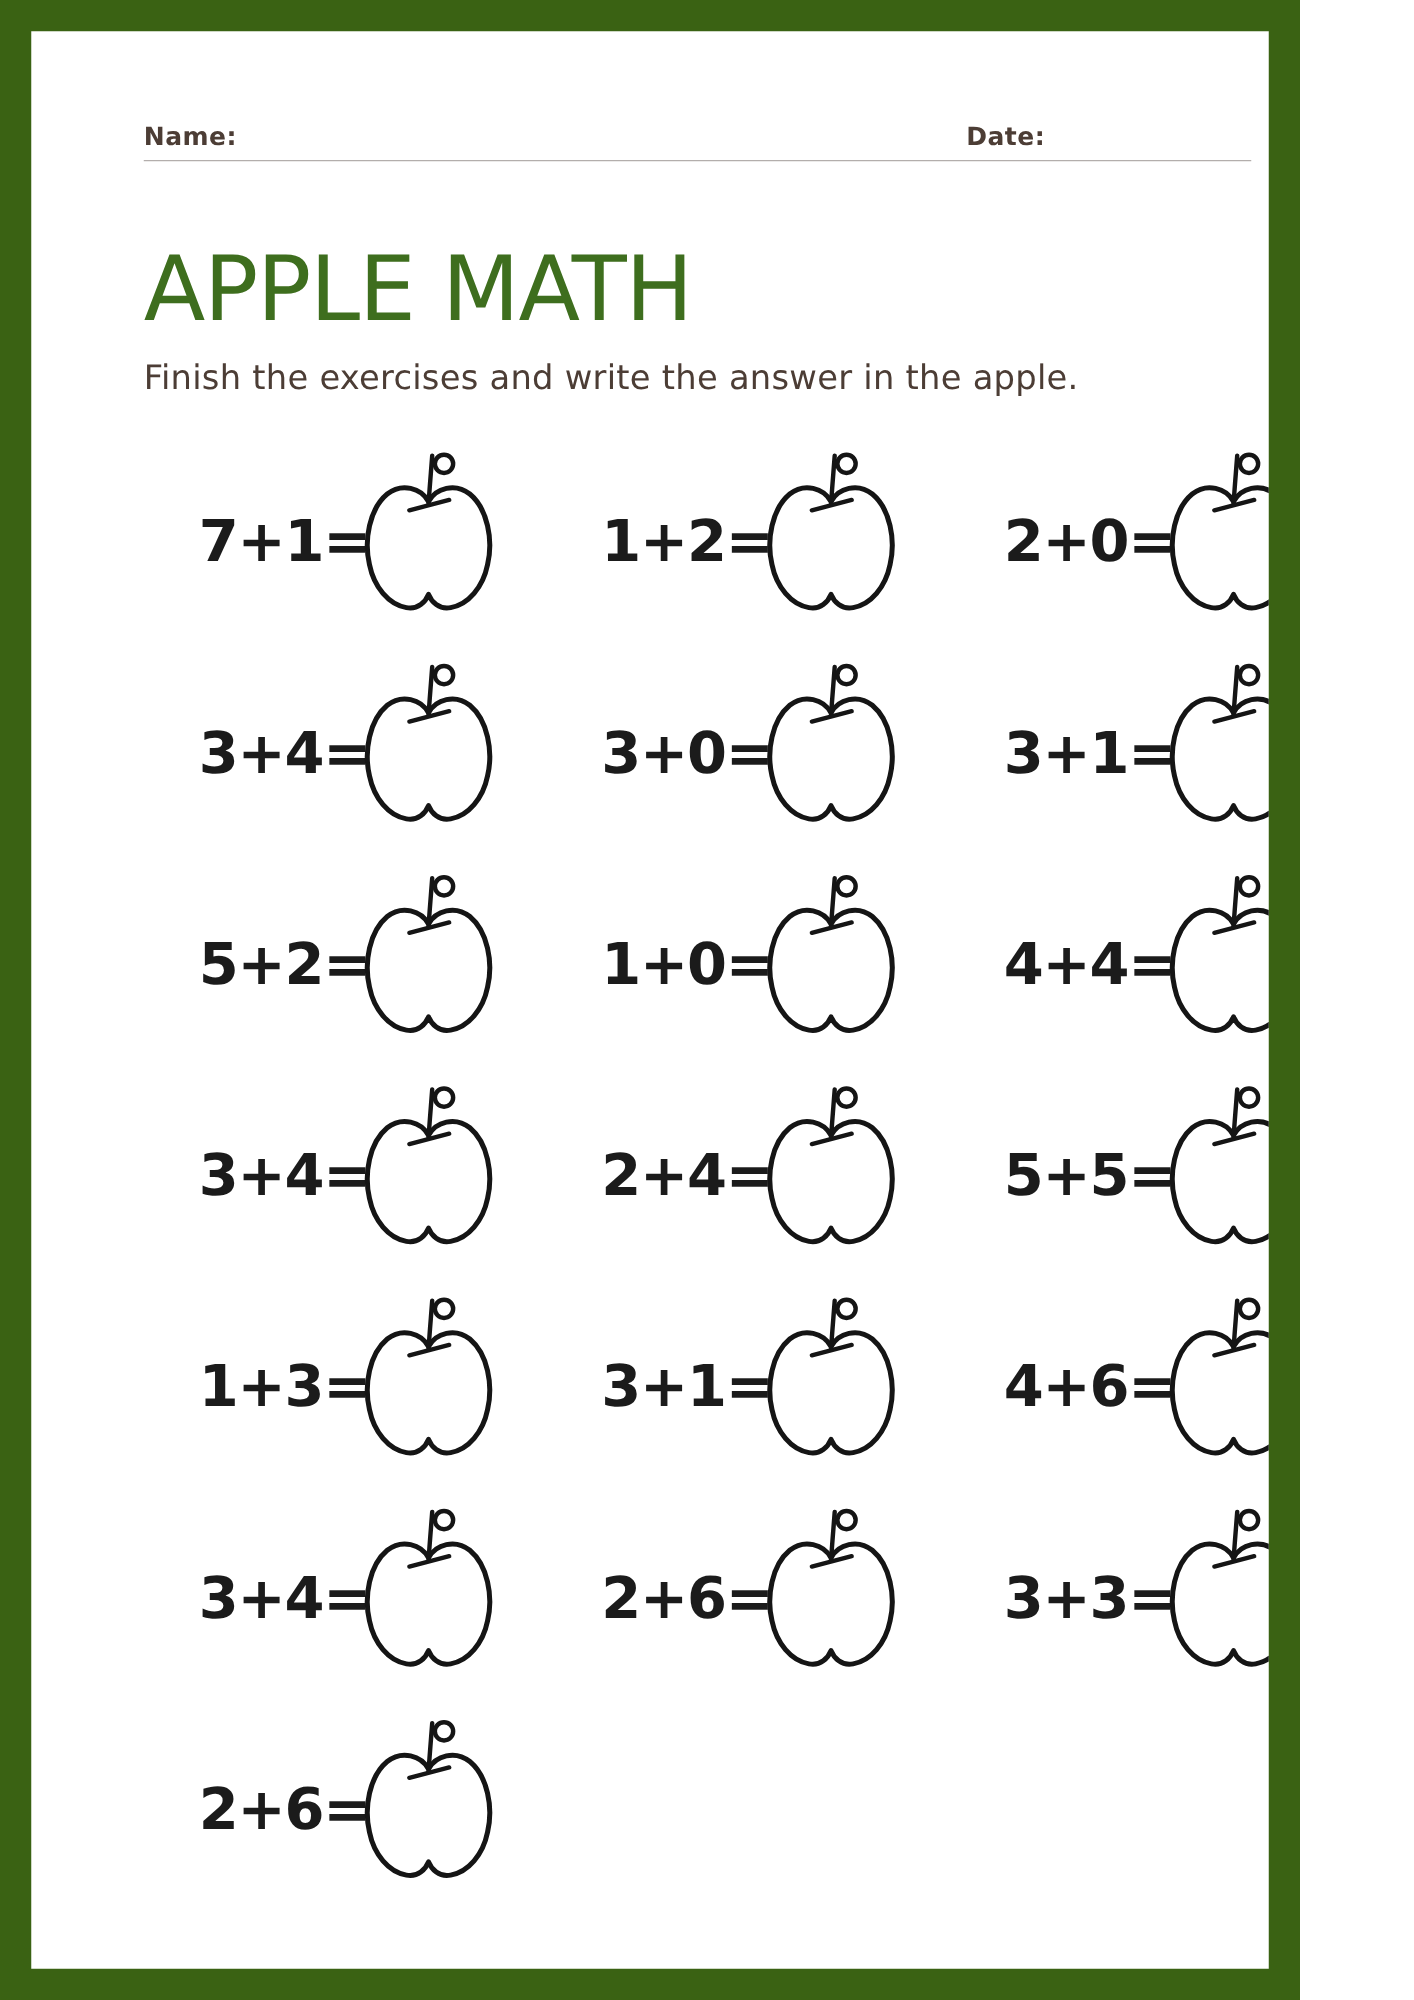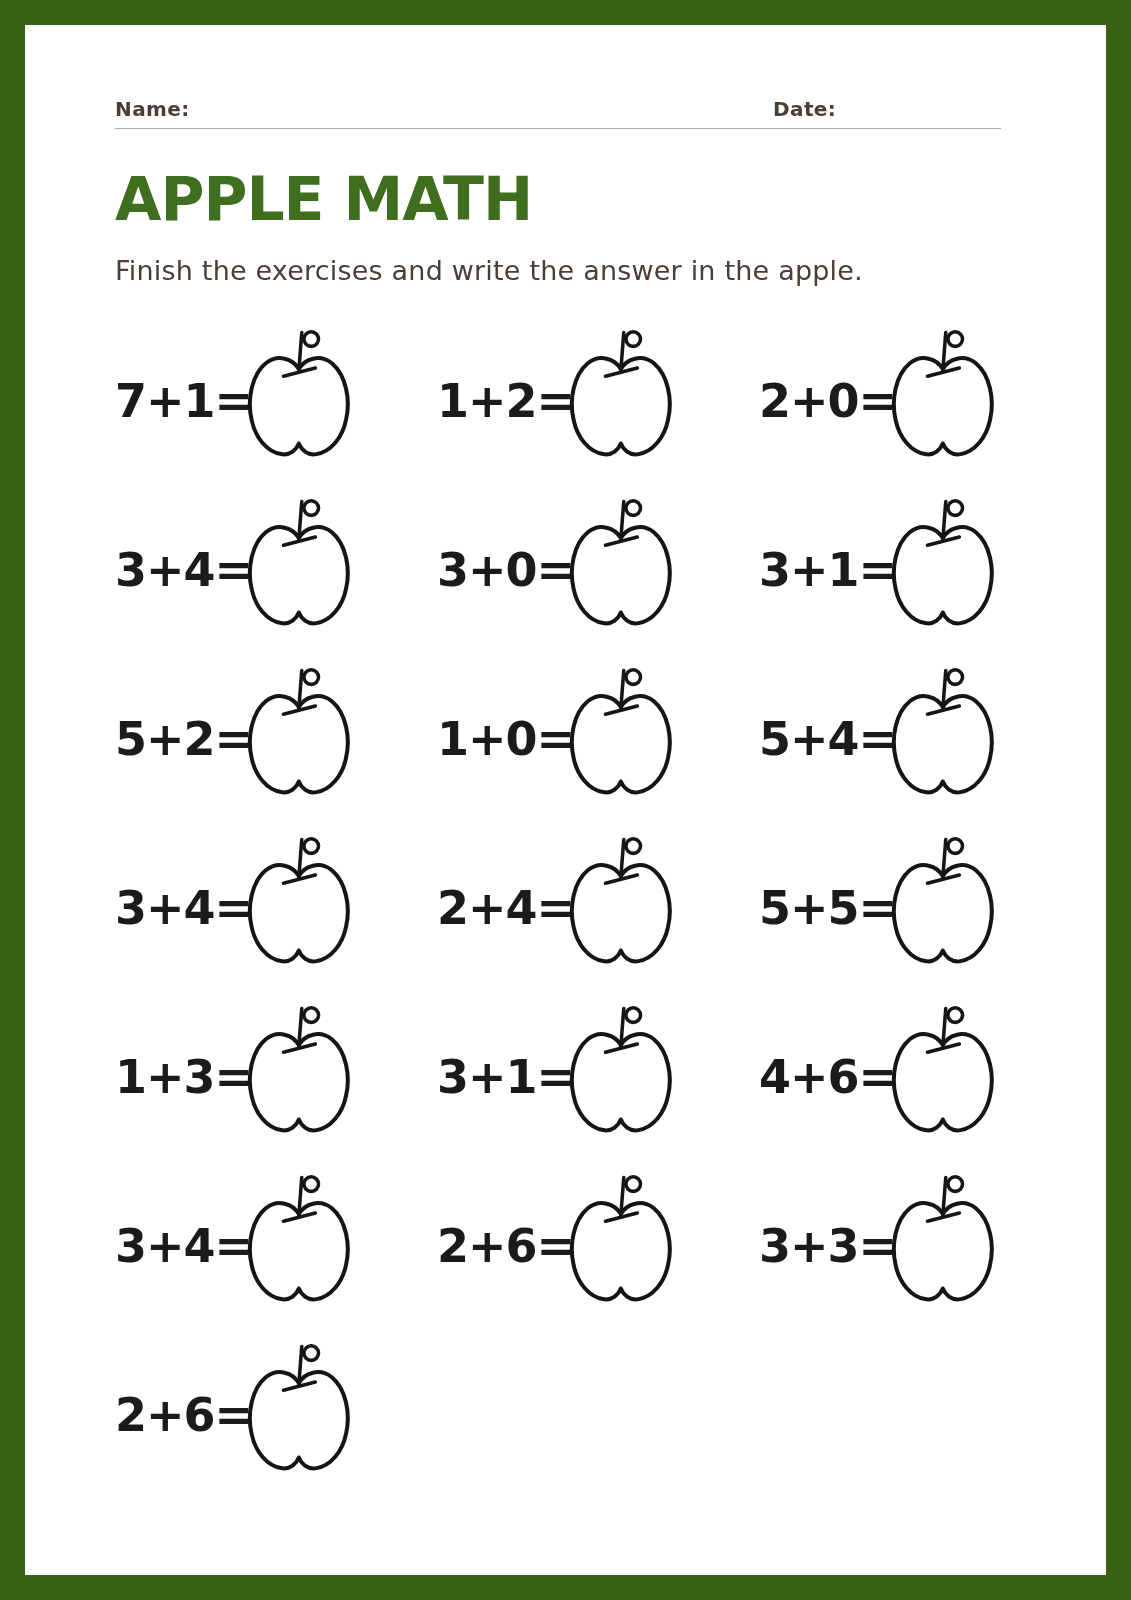--- a/index.html
+++ b/index.html
@@ -6,21 +6,21 @@
     --frame-green:#3a6213;
     --title-green:#3e6e1e;
     --text-brown:#4c3d35;
     --ink:#1b1b1b;
     --rule:#b3aeac;
   }
   html,body{margin:0;padding:0;background:#ffffff;}
   body{width:1131px;height:1600px;position:relative;font-family:"DejaVu Sans","Liberation Sans",sans-serif;}
   .page{
     box-sizing:border-box;
-    width:1131px;height:1600px;
+    width:1040px;height:1600px;
     border:25px solid var(--frame-green);
     background:#ffffff;
     position:relative;
     overflow:hidden;
   }
   .content{
     position:relative;
     padding:72px 60px 0 90px;
   }
   
@@ -37,41 +37,42 @@
     color:var(--text-brown);
     letter-spacing:.4px;
   }
   .date-label{
     position:absolute;
     left:658px;
     top:0;
   }
   
   .title{
-    margin-top:24px;
-    font-size:60px;
+    margin-top:56px;
+    font-size:72px;
     line-height:92px;
-    font-weight:700;
+    font-weight:400;
     letter-spacing:-1px;
     color:var(--title-green);
     font-family:"DejaVu Sans","Liberation Sans",sans-serif;
   }
   .subtitle{
     margin-top:10px;
     font-size:27px;
     font-weight:400;
     color:var(--text-brown);
     letter-spacing:.2px;
   }
   
   .grid{
     margin-top:30px;
     display:grid;
     grid-template-columns:322px 322px 322px;
     grid-auto-rows:169px;
+    margin-left:44px;
   }
   .cell{
     display:flex;
     align-items:center;
   }
   .expr{
     width:126px;
     font-size:46px;
     font-weight:800;
     color:var(--ink);
@@ -194,21 +195,21 @@
       <svg viewBox="0 0 100 126" aria-hidden="true">
         <path d="M49,36 C44,27 31,23 21,31 C9,41 5,62 9,79 C12,94 22,106 34,108 C42,109.5 47,104 49,99 C51,104 56,109.5 64,108 C76,106 86,94 89,79 C93,62 89,41 77,31 C67,23 54,27 49,36 Z" stroke-width="3.4"></path>
         <path d="M49,38 C49.5,30 50.5,18 51.5,5" stroke-width="3"></path>
         <path d="M36,42 L63,35" stroke-width="3"></path>
         <circle cx="59.5" cy="10.5" r="6.2" stroke-width="3"></circle>
       </svg>
     </span>
   </div>
 
   <div class="cell">
-    <span class="expr">5+4=</span>
+    <span class="expr">4+4=</span>
     <span class="apple">
       <svg viewBox="0 0 100 126" aria-hidden="true">
         <path d="M49,36 C44,27 31,23 21,31 C9,41 5,62 9,79 C12,94 22,106 34,108 C42,109.5 47,104 49,99 C51,104 56,109.5 64,108 C76,106 86,94 89,79 C93,62 89,41 77,31 C67,23 54,27 49,36 Z" stroke-width="3.4"></path>
         <path d="M49,38 C49.5,30 50.5,18 51.5,5" stroke-width="3"></path>
         <path d="M36,42 L63,35" stroke-width="3"></path>
         <circle cx="59.5" cy="10.5" r="6.2" stroke-width="3"></circle>
       </svg>
     </span>
   </div>
 

